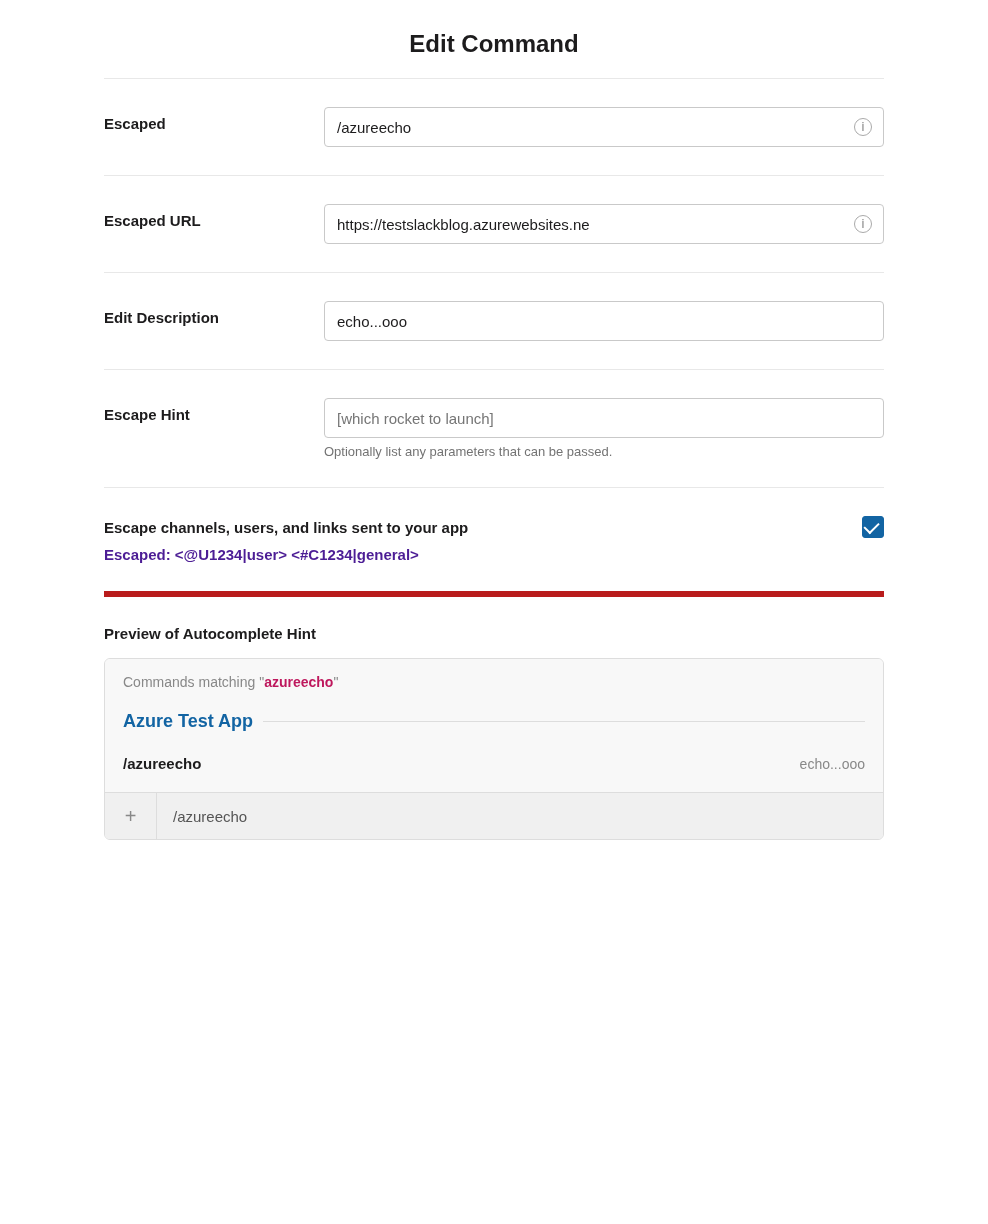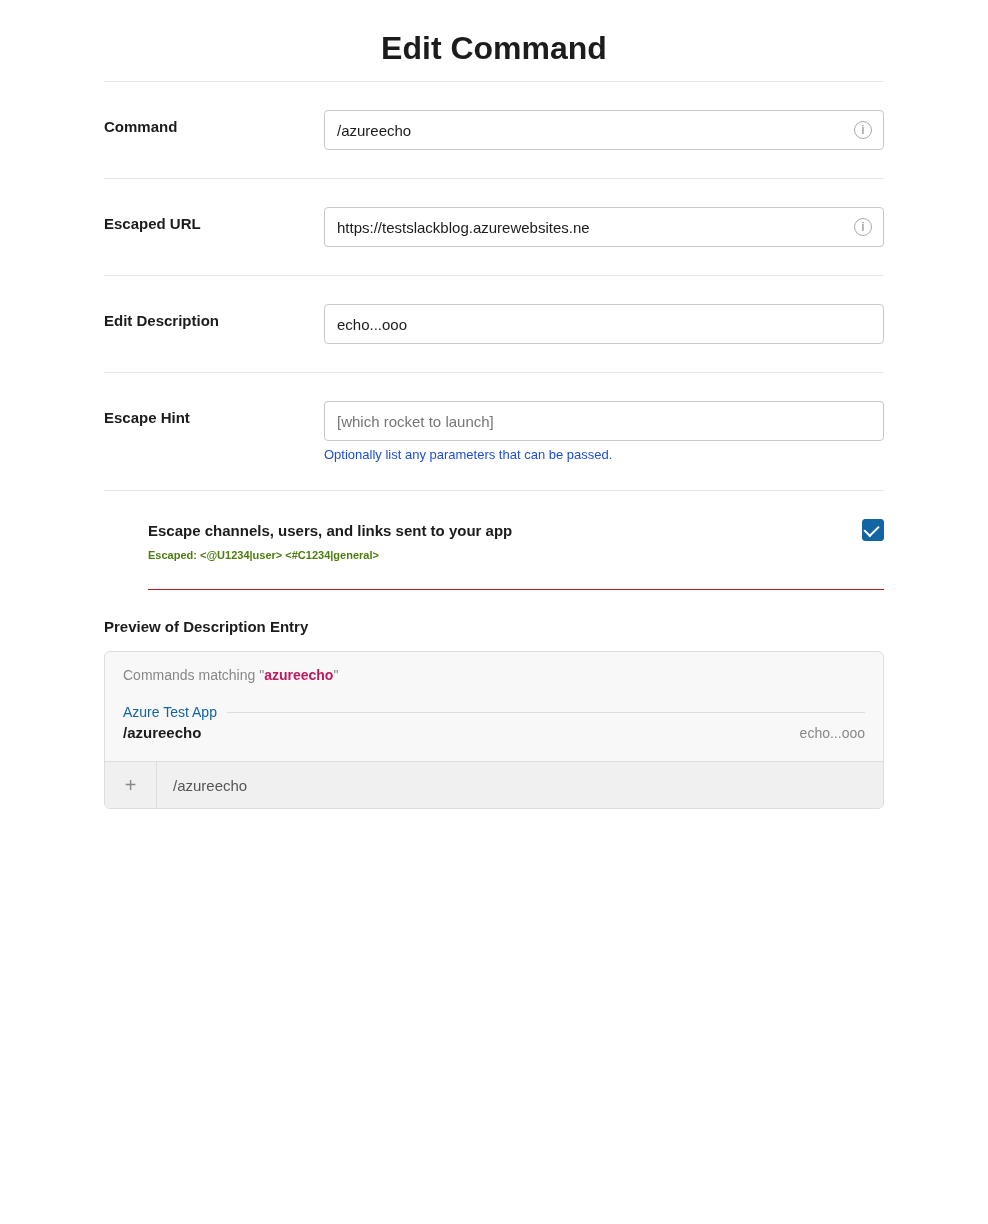--- a/index.html
+++ b/index.html
@@ -16,24 +16,24 @@
       min-height: 1224px;
     }
 
     .page-container {
       max-width: 900px;
       margin: 0 auto;
       padding: 30px 60px;
     }
 
     .page-title {
-      font-size: 32px;
+      font-size: 24px;
       font-weight: 700;
       text-align: center;
-      margin-bottom: 14px;
+      margin-bottom: 20px;
       color: #1d1c1d;
     }
 
     .top-divider {
       border: none;
       border-top: 1px solid #e8e8e8;
       margin-bottom: 0;
     }
 
     .form-section {
@@ -95,46 +95,45 @@
       color: #aaaaaa;
       font-size: 12px;
       font-weight: 700;
       cursor: pointer;
       background: #fff;
     }
 
     .hint-text {
       margin-top: 6px;
       font-size: 13px;
-      color: #1d4ed8;
+      color: #737373;
     }
 
     .escape-section {
-      border-bottom: 1px solid #b91c1c;
+      border-bottom: 6px solid #b91c1c;
       padding: 28px 0;
-      margin-left: 44px;
     }
 
     .escape-row {
       display: flex;
       align-items: center;
       justify-content: space-between;
       margin-bottom: 8px;
     }
 
     .escape-title {
       font-size: 15px;
       font-weight: 700;
       color: #1d1c1d;
     }
 
     .escape-sub {
-      font-size: 11px;
-      font-weight: 700;
-      color: #4d7c0f;
+      font-size: 15px;
+      font-weight: 700;
+      color: #4c1d95;
     }
 
     .checkbox-checked {
       width: 22px;
       height: 22px;
       background: #1264a3;
       border: 1.5px solid #1264a3;
       border-radius: 3px;
       display: flex;
       align-items: center;
@@ -185,24 +184,24 @@
       color: #be185d;
       font-weight: 600;
     }
 
     .autocomplete-body {
       padding: 10px 18px 16px;
       background: #f8f8f8;
     }
 
     .autocomplete-app-name {
-      font-size: 14px;
-      font-weight: 400;
+      font-size: 18px;
+      font-weight: 700;
       color: #1264a3;
-      margin-bottom: 0;
+      margin-bottom: 19px;
       display: flex;
       align-items: center;
       gap: 10px;
     }
 
     .autocomplete-app-name::after {
       content: '';
       flex: 1;
       height: 1px;
       background: #dddddd;
@@ -256,21 +255,21 @@
 </head>
 <body>
 
 <div class="page-container">
   <h1 class="page-title">Edit Command</h1>
 
   <hr class="top-divider">
 
   <div class="form-section">
     <div class="form-row">
-      <label class="form-label">Command</label>
+      <label class="form-label">Escaped</label>
       <div class="form-field-wrapper">
         <div class="input-with-icon">
           <input type="text" class="form-input" value="/azureecho" style="">
           <span class="info-icon">i</span>
         </div>
       </div>
     </div>
   </div>
 
   <div class="form-section">
@@ -306,21 +305,21 @@
 
   <div class="escape-section">
     <div class="escape-row">
       <span class="escape-title">Escape channels, users, and links sent to your app</span>
       <div class="checkbox-checked"></div>
     </div>
     <p class="escape-sub">Escaped: &lt;@U1234|user&gt; &lt;#C1234|general&gt;</p>
   </div>
 
   <div class="preview-section">
-    <h2 class="preview-title">Preview of Description Entry</h2>
+    <h2 class="preview-title">Preview of Autocomplete Hint</h2>
 
     <div class="autocomplete-preview">
 
       <div class="autocomplete-header">
         <span class="autocomplete-header-text">Commands matching "<strong>azureecho</strong>"</span>
       </div>
 
       <div class="autocomplete-body">
         <div class="autocomplete-app-name">Azure Test App</div>
         <div class="autocomplete-command-row">

